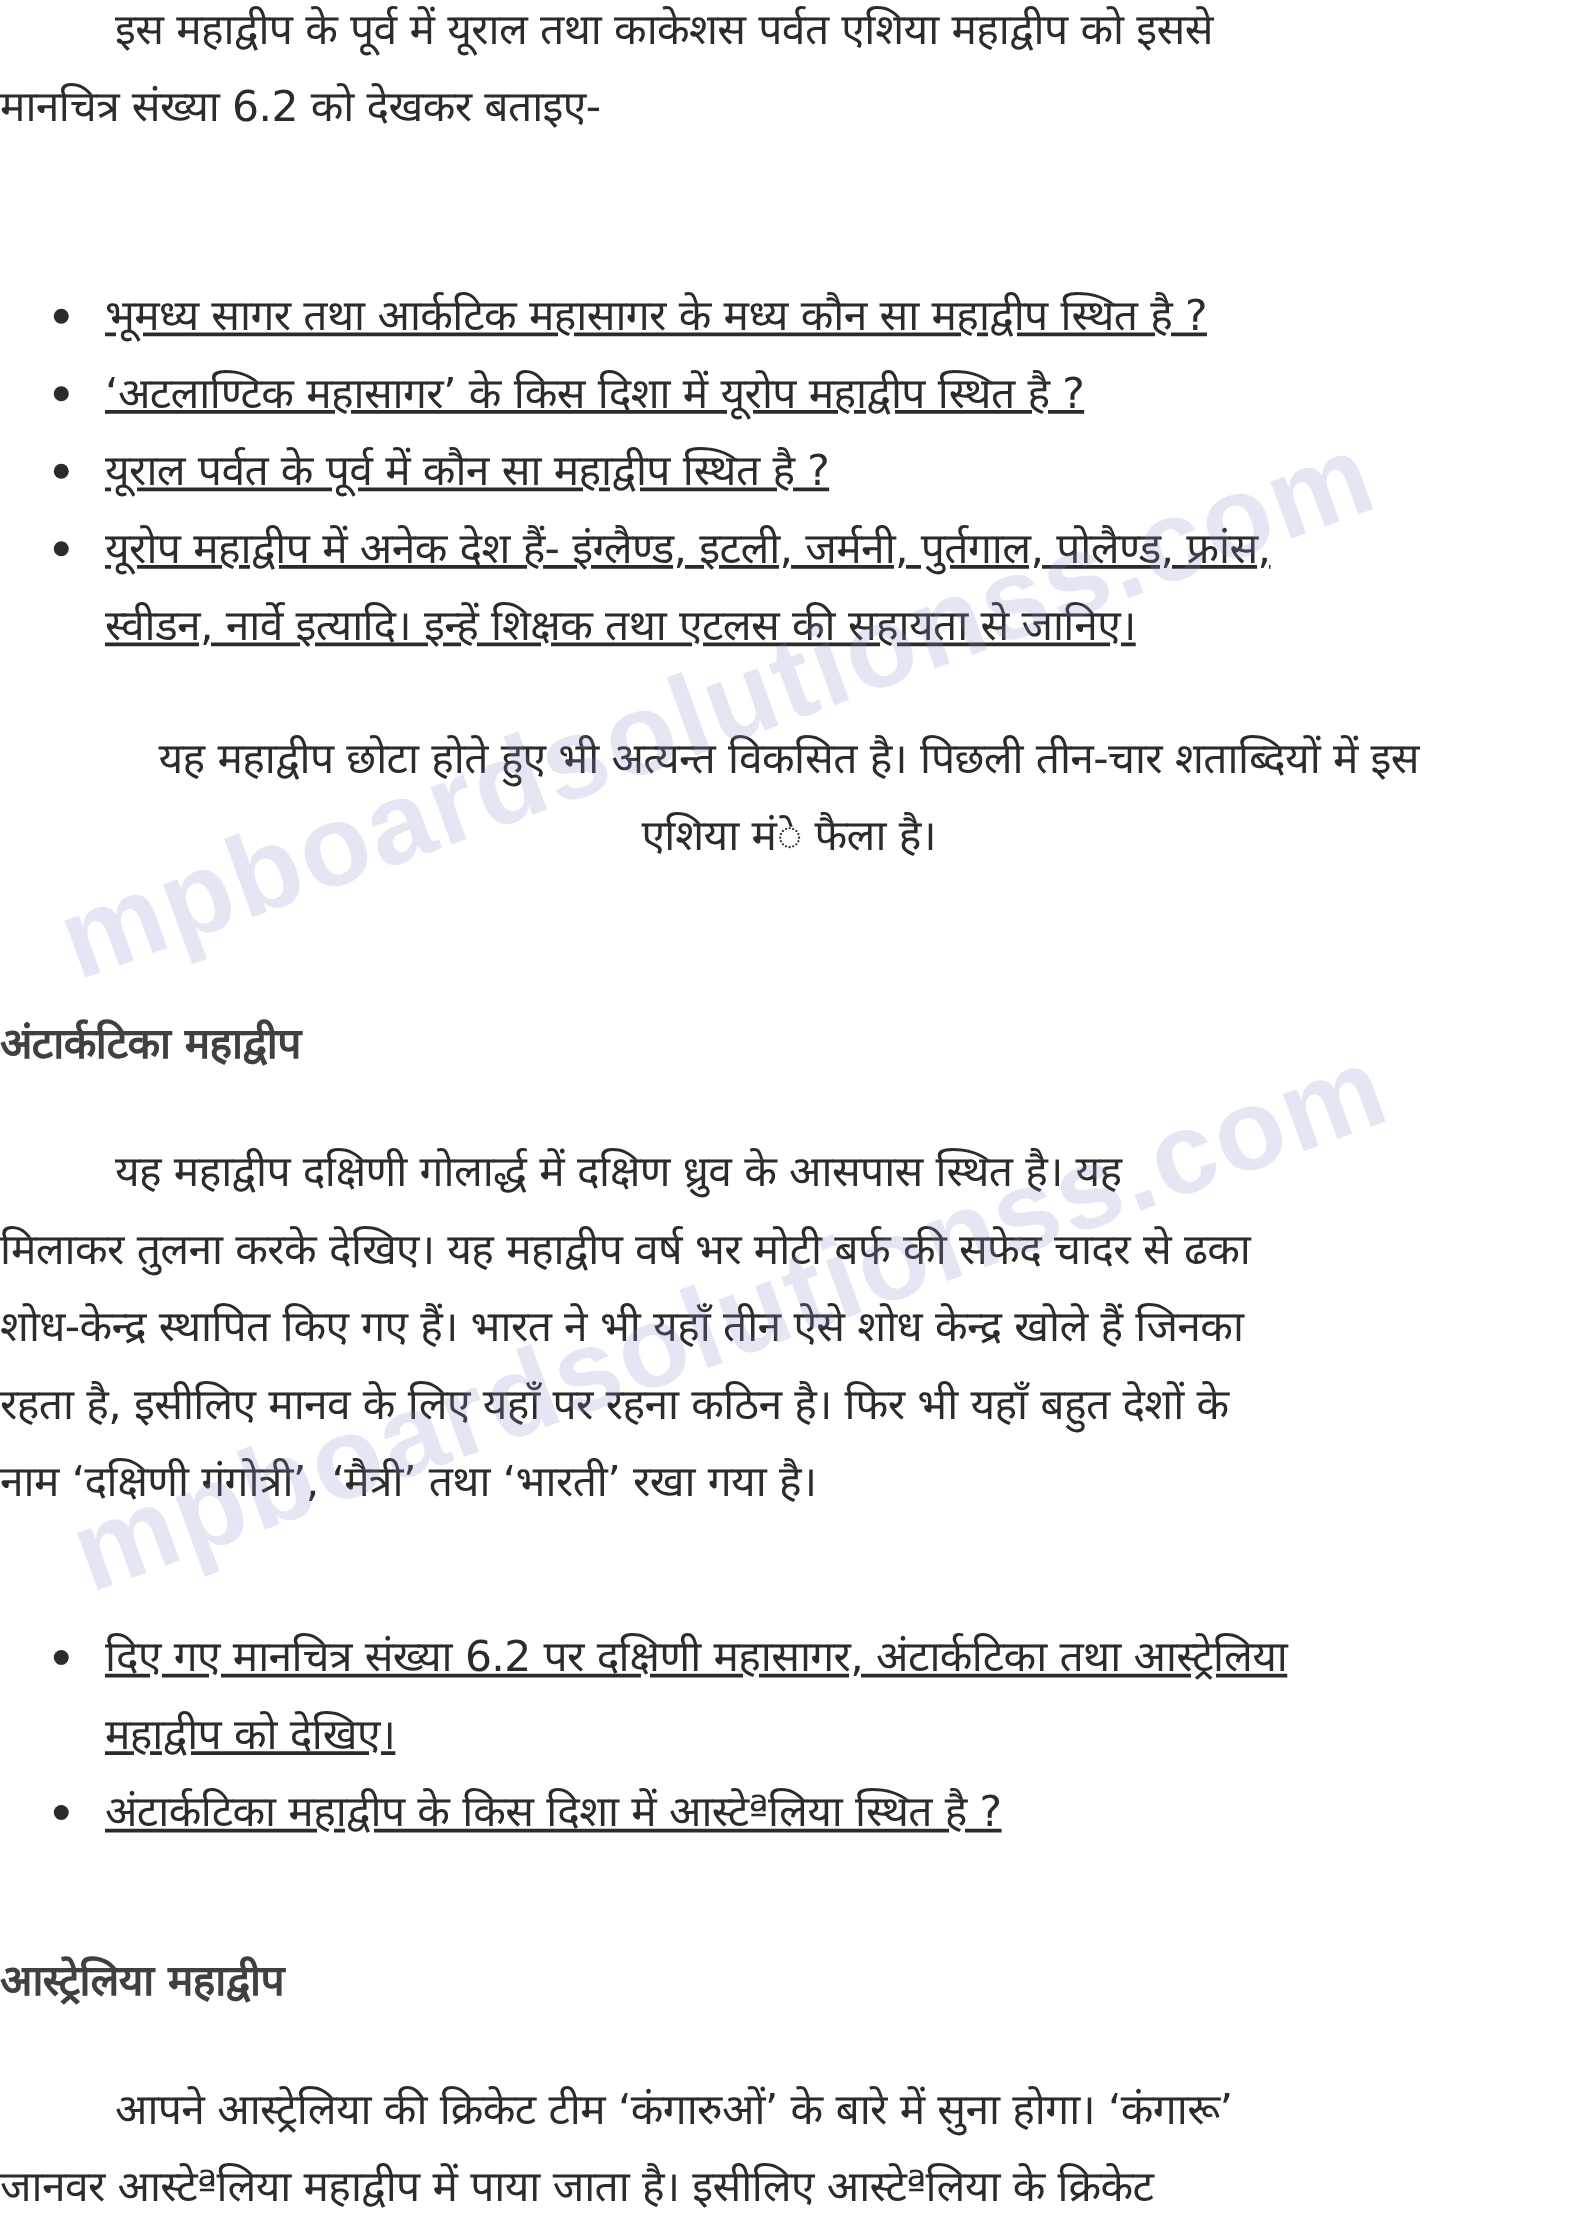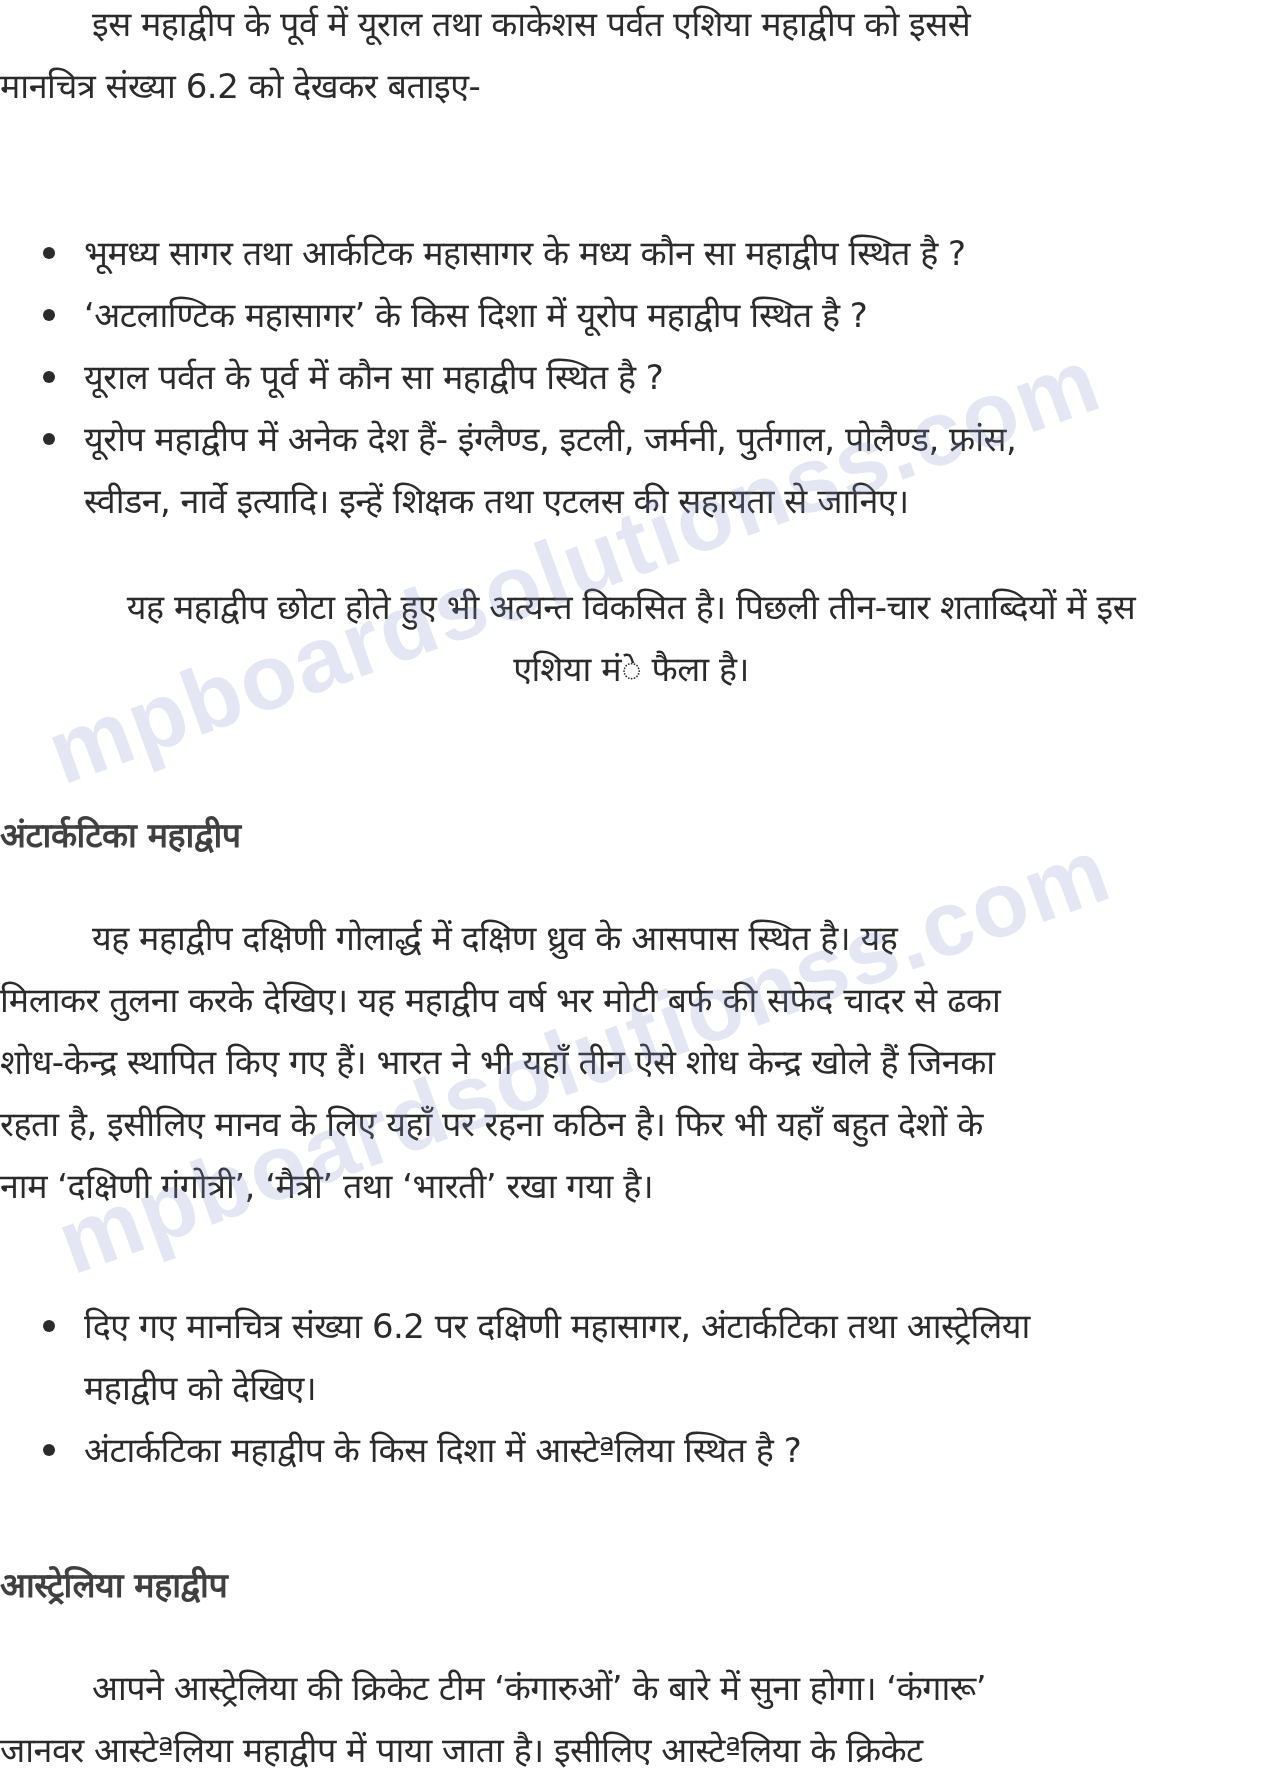--- a/index.html
+++ b/index.html
@@ -47,20 +47,21 @@
       padding: 0;
       list-style: none;
       width: 1262px;
     }
     .bullets li {
       position: relative;
       padding-left: 84px;
       font-size: 34px;
       line-height: 62px;
       letter-spacing: -0.5px;
+      text-decoration: underline;
     }
     .bullets li .line {
       display: block;
       white-space: nowrap;
     }
     .bullet-dot {
       position: absolute;
       left: 43px;
       top: 25px;
       width: 12px;

